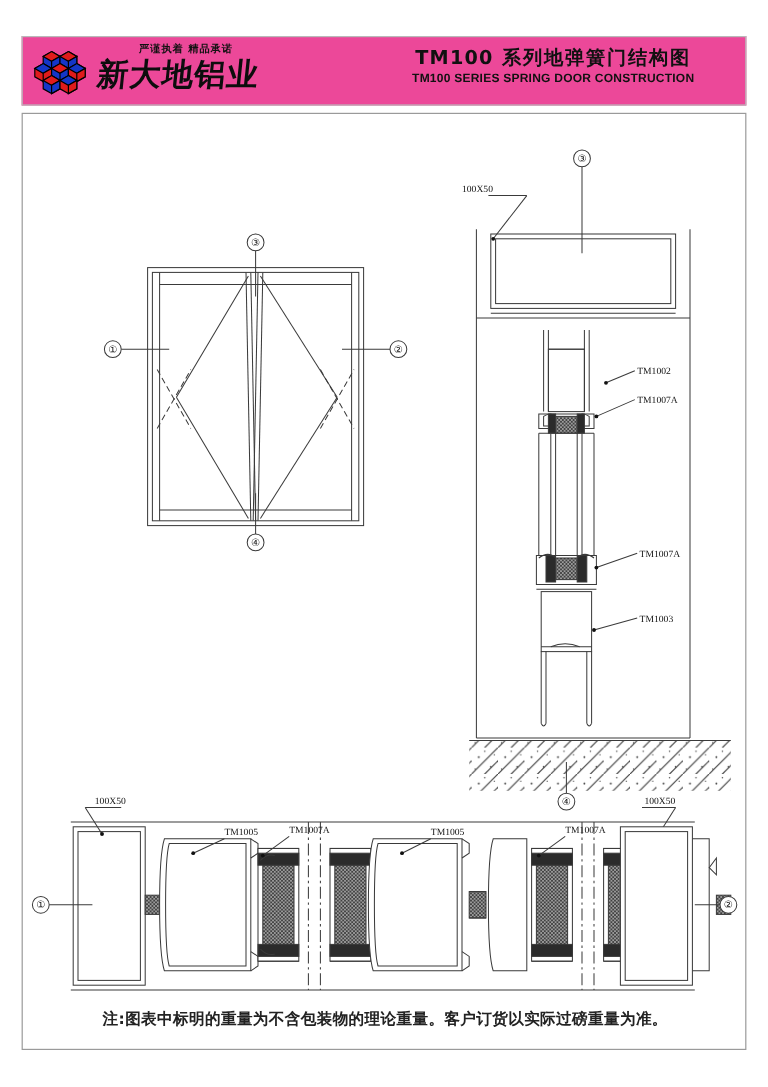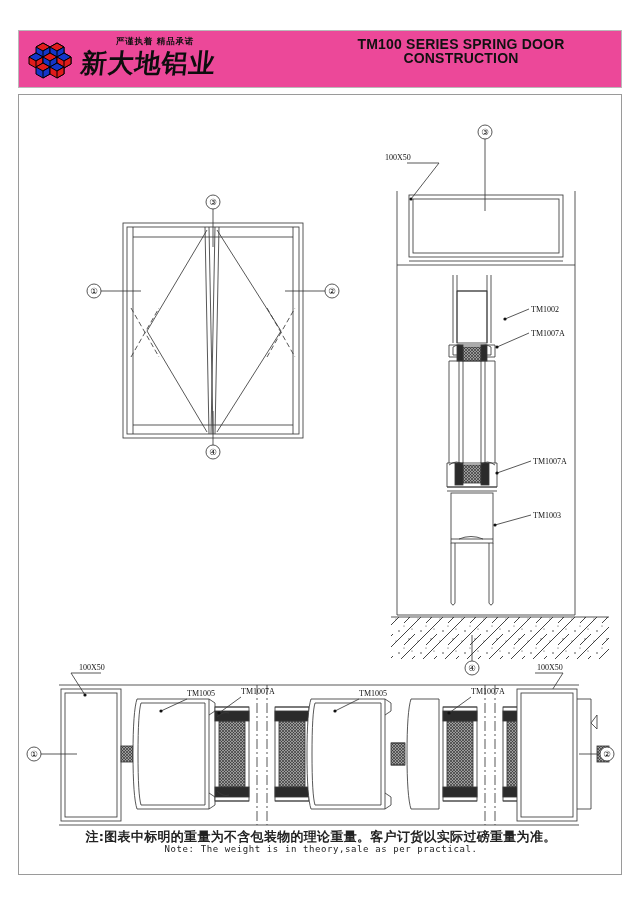--- a/index.html
+++ b/index.html
@@ -24,21 +24,21 @@
   .brandname{font-family:"DejaVu Sans",sans-serif;font-weight:bold;
              font-size:26px;letter-spacing:1px;color:#0d0d0d;
              line-height:30px;margin-top:1px;margin-left:2px;
              transform:skewX(-6deg);}
 
   .title-block{position:absolute;right:10px;top:6px;width:300px;text-align:center;}
   .title-cn{font-family:"DejaVu Sans",sans-serif;font-weight:bold;
             font-size:16px;letter-spacing:1.5px;line-height:22px;color:#111;}
   .title-cn .code{letter-spacing:1px;}
   .title-en{font-family:"Liberation Sans",sans-serif;font-weight:bold;
-            font-size:14px;letter-spacing:.2px;line-height:14px;color:#111;}
+            font-size:10px;letter-spacing:.2px;line-height:14px;color:#111;}
 
   
   .frame{position:absolute;left:0;top:64px;width:604px;height:781px;
          border:1px solid #9a9a9a;box-sizing:border-box;background:#fff;}
 
   .canvas{position:absolute;inset:0;}
   .canvas svg{position:absolute;left:0;top:0;}
 
   
   .note{position:absolute;left:0;bottom:18px;width:604px;text-align:center;}
@@ -100,20 +100,24 @@
         </g>
       </svg>
     </div>
 
     <div class="brand">
       <div class="tagline">严谨执着 精品承诺</div>
       <div class="brandname">新大地铝业</div>
     </div>
 
     <div class="title-block">
+      <div class="title-cn">
+        <span class="code">TM100</span>
+        <span>系列地弹簧门结构图</span>
+      </div>
       <div class="title-en">TM100 SERIES SPRING DOOR CONSTRUCTION</div>
     </div>
   </div>
 
   <div class="frame">
     <div class="canvas">
 
       <svg width="602" height="779" viewBox="0 0 602 779">
         <defs>
           <pattern id="gasketHatch" width="3" height="3" patternUnits="userSpaceOnUse">
@@ -416,16 +420,15 @@
       <svg width="602" height="779" viewBox="0 0 602 779" style="pointer-events:none;">
         <g stroke="#3a3a3a" fill="#fff" stroke-width="0.85">
           <rect x="498" y="594" width="60" height="132"></rect>
           <rect x="502" y="598" width="52" height="124"></rect>
         </g>
       </svg>
     </div>
 
     <div class="note">
       <div class="note-cn">注:图表中标明的重量为不含包装物的理论重量。客户订货以实际过磅重量为准。</div>
-      <div class="note-en">Note: The weight is in theory,sale as per practical.</div>
     </div>
   </div>
 </div>
 
 </body></html>

